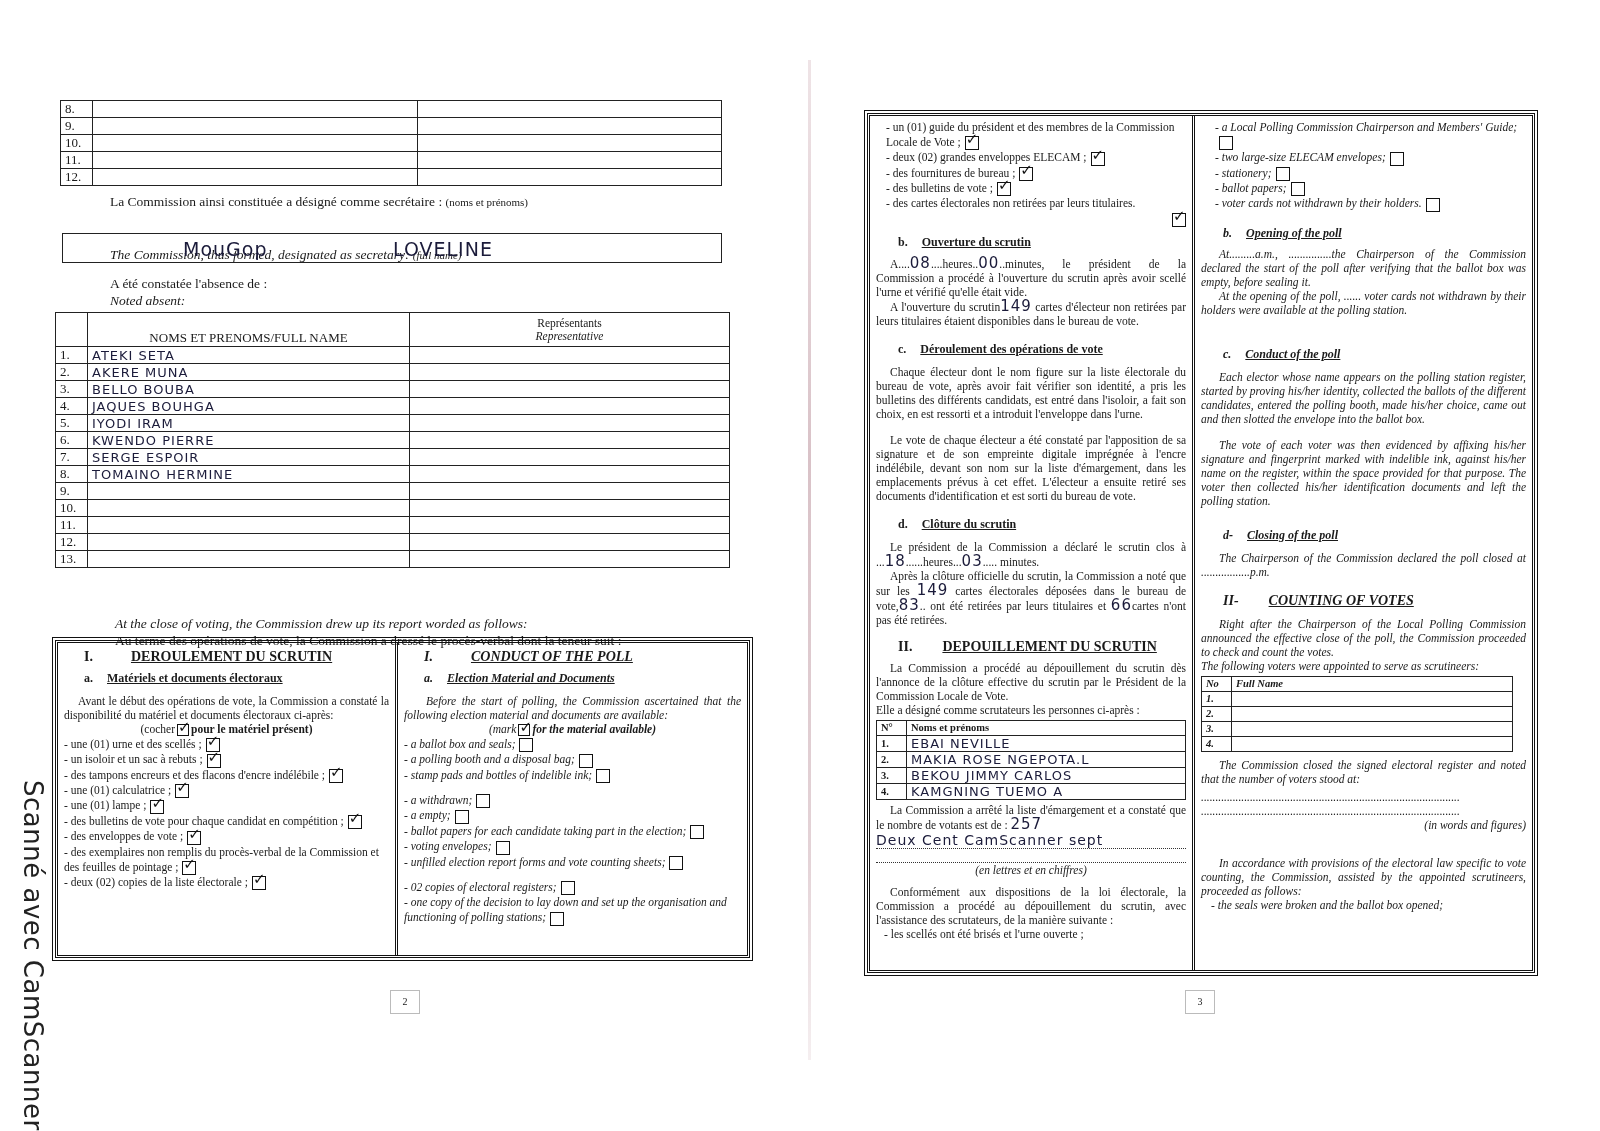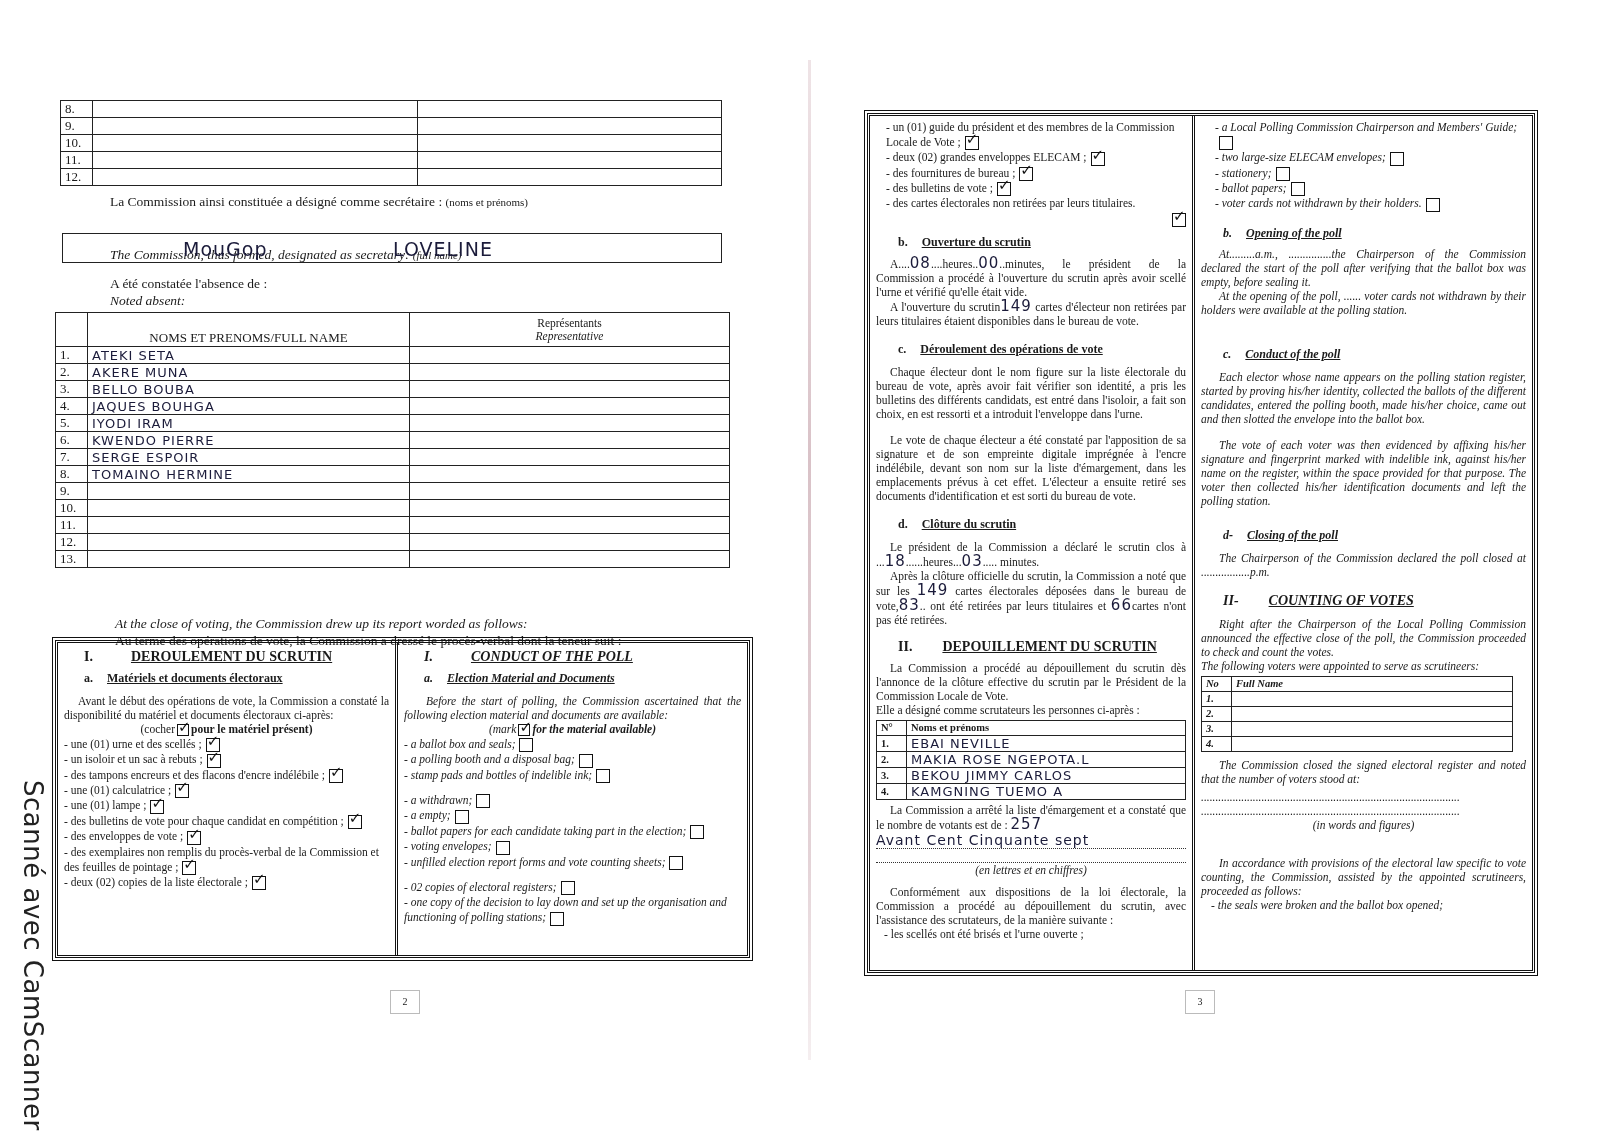--- a/index.html
+++ b/index.html
@@ -303,21 +303,21 @@
         <tr>
               <td style="font-weight:bold;">4.</td>
               <td class="hand" style="font-size:13px;">KAMGNING  TUEMO  A</td>
             </tr>
       </tbody>
         </table>
       <div class="para" style="text-indent:14px;">
         <span>La Commission a arrêté la liste d'émargement et a constaté que le nombre de votants est de :</span>
         <span class="hand">257</span>
       </div>
-      <div class="hand" style="font-size:14px; border-bottom:1px dotted #333;">Avant Cent Cinquante sept</div>
+      <div class="hand" style="font-size:14px; border-bottom:1px dotted #333;">Deux Cent CamScanner sept</div>
       <div style="border-bottom:1px dotted #333; height:14px;"></div>
       <div class="para ital" style="text-align:center;">(en lettres et en chiffres)</div>
       <div class="para" style="text-indent:14px; margin-top:8px;">Conformément aux dispositions de la loi électorale, la Commission a procédé au dépouillement du scrutin, avec l'assistance des scrutateurs, de la manière suivante :</div>
       <div class="para" style="padding-left:8px;">- les scellés ont été brisés et l'urne ouverte ;</div>
     </div>
 
     <div class="col ital" style="left:325px; right:0;">
       <div class="item" style="padding-left:14px;"><span>- a Local Polling Commission Chairperson and Members' Guide;</span><span class="cb"></span></div>
       <div class="item" style="padding-left:14px;"><span>- two large-size ELECAM envelopes;</span><span class="cb"></span></div>
       <div class="item" style="padding-left:14px;"><span>- stationery;</span><span class="cb"></span></div>
@@ -370,21 +370,21 @@
             </tr>
         <tr>
               <td style="font-weight:bold;">4.</td>
               <td></td>
             </tr>
       </tbody>
         </table>
       <div class="para" style="text-indent:18px; margin-top:6px;">The Commission closed the signed electoral register and noted that the number of voters stood at:</div>
       <div class="para" style="overflow:hidden; white-space:nowrap; margin-top:4px;">..........................................................................................</div>
       <div class="para" style="overflow:hidden; white-space:nowrap;">..........................................................................................</div>
-      <div class="para" style="text-align:center;">(in words and figures)</div>
+      <div class="para" style="text-align:right;">(in words and figures)</div>
       <div class="para" style="text-indent:18px; margin-top:24px;">In accordance with provisions of the electoral law specific to vote counting, the Commission, assisted by the appointed scrutineers, proceeded as follows:</div>
       <div class="para" style="padding-left:10px;">- the seals were broken and the ballot box opened;</div>
     </div>
   </div>
 
   <div class="pagenum" style="left:370px; top:990px;">3</div>
 </div>
 
 <div class="watermark">Scanné avec CamScanner</div>
 

